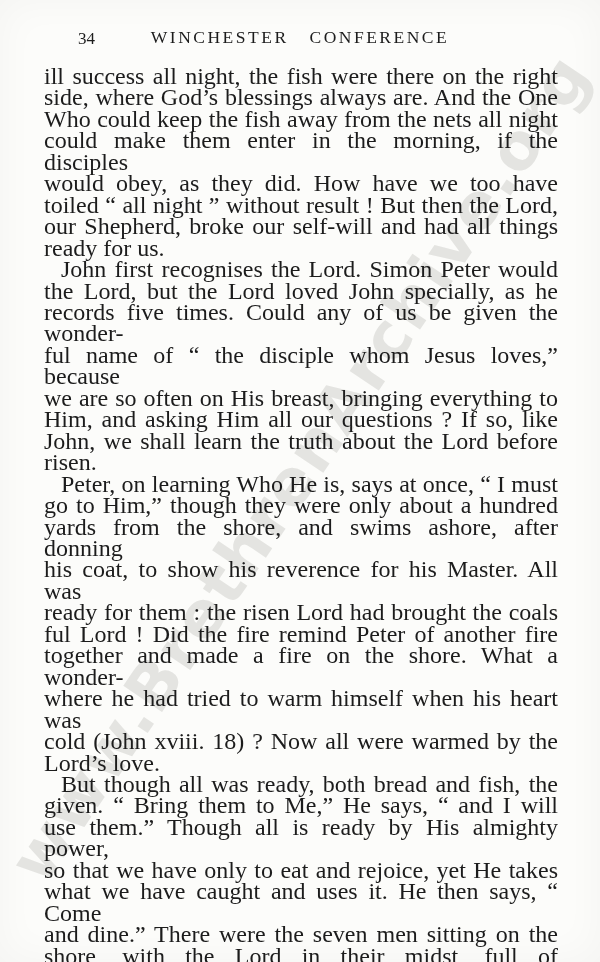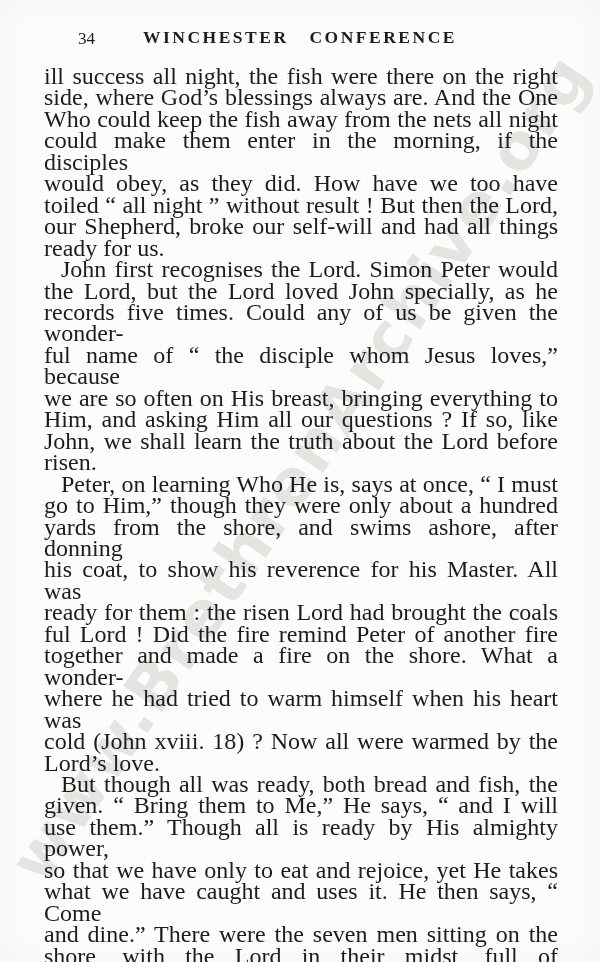--- a/index.html
+++ b/index.html
@@ -40,21 +40,20 @@
     left: 10px;
     top: 2px;
     font-size: 17px;
     margin-left: 24px;
   }
   .running-title {
     text-align: center;
     font-size: 17.5px;
     letter-spacing: 2.5px;
     word-spacing: 14px;
-    font-weight: bold;
   }
   .page-body {
     position: absolute;
     top: 66px;
     left: 44px;
     width: 514px;
     z-index: 1;
     font-size: 24px;
     line-height: 21.45px;
   }

